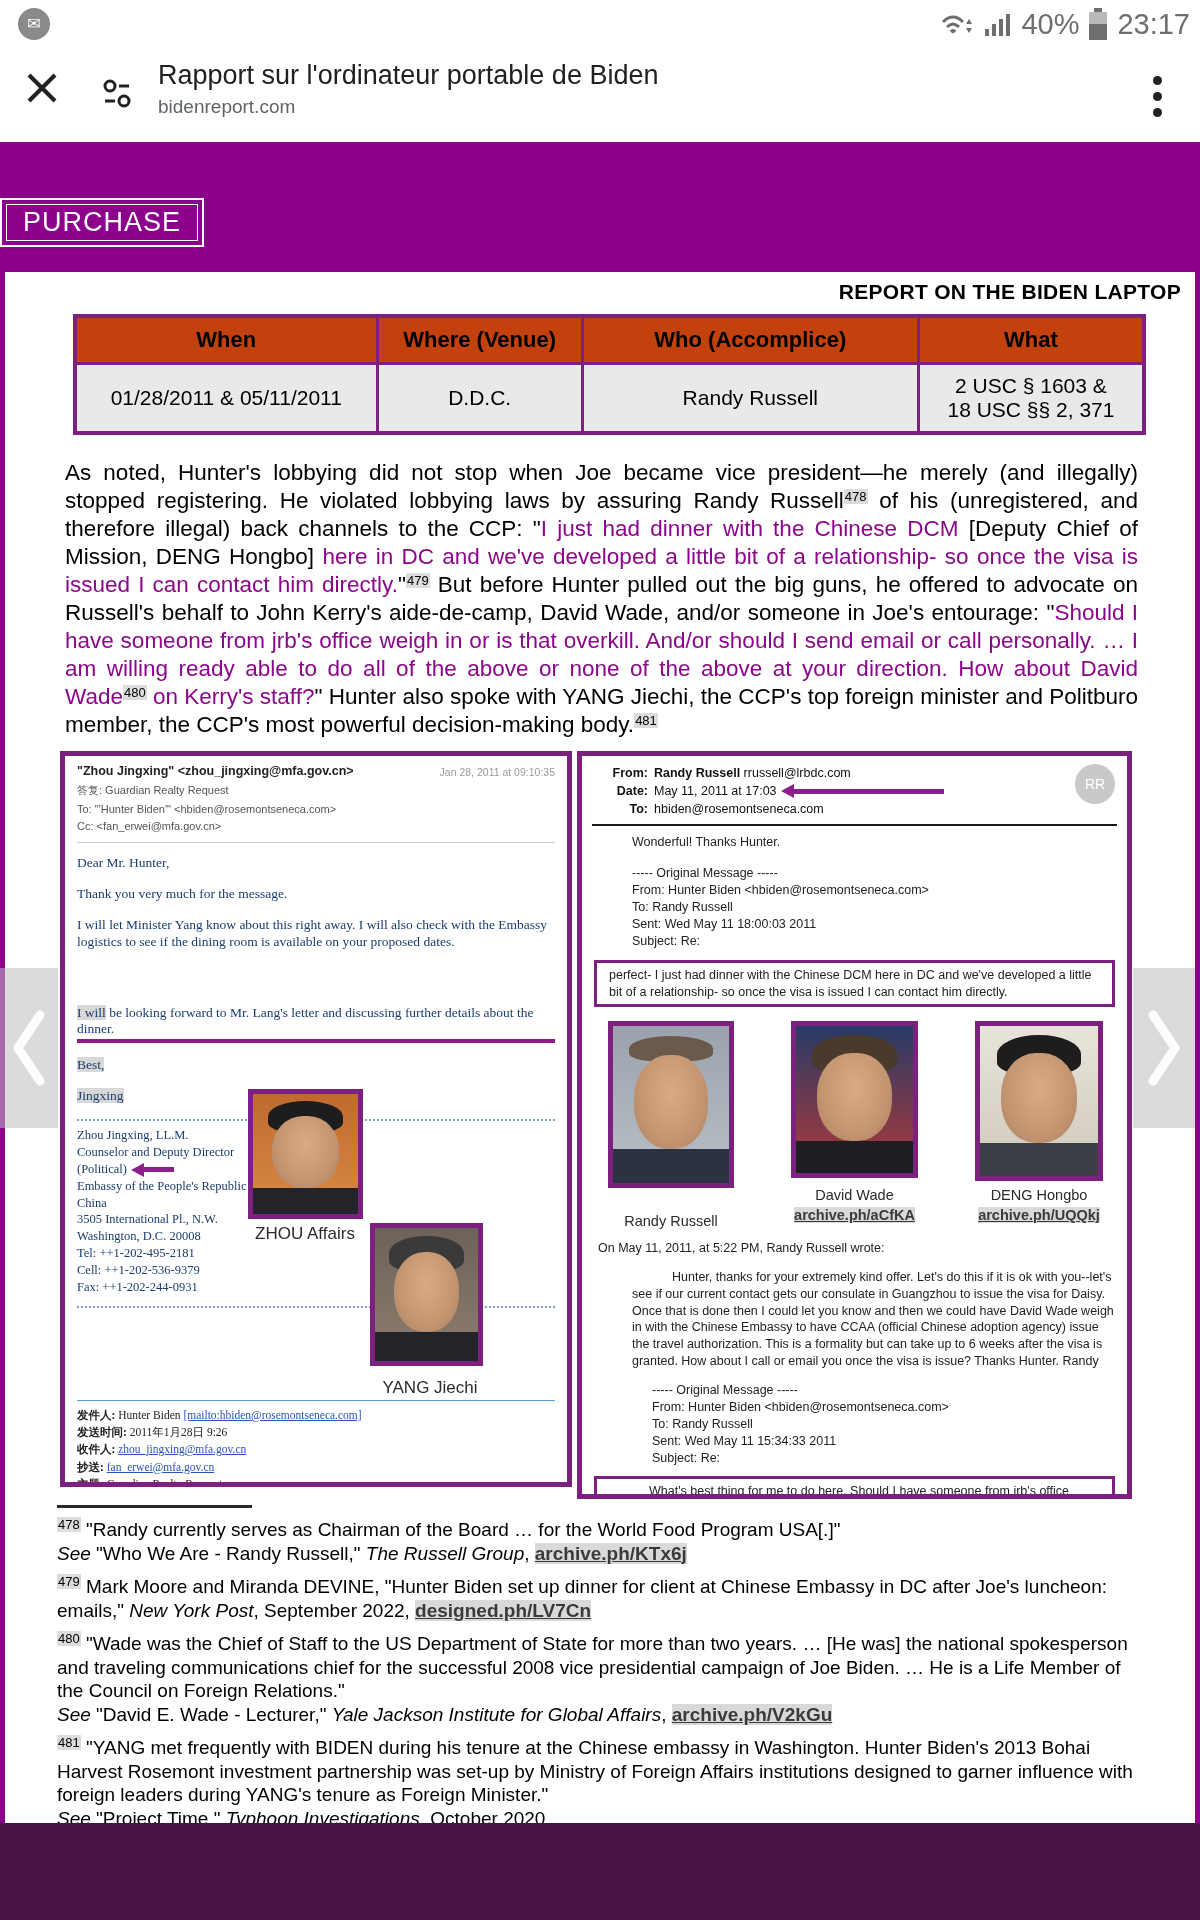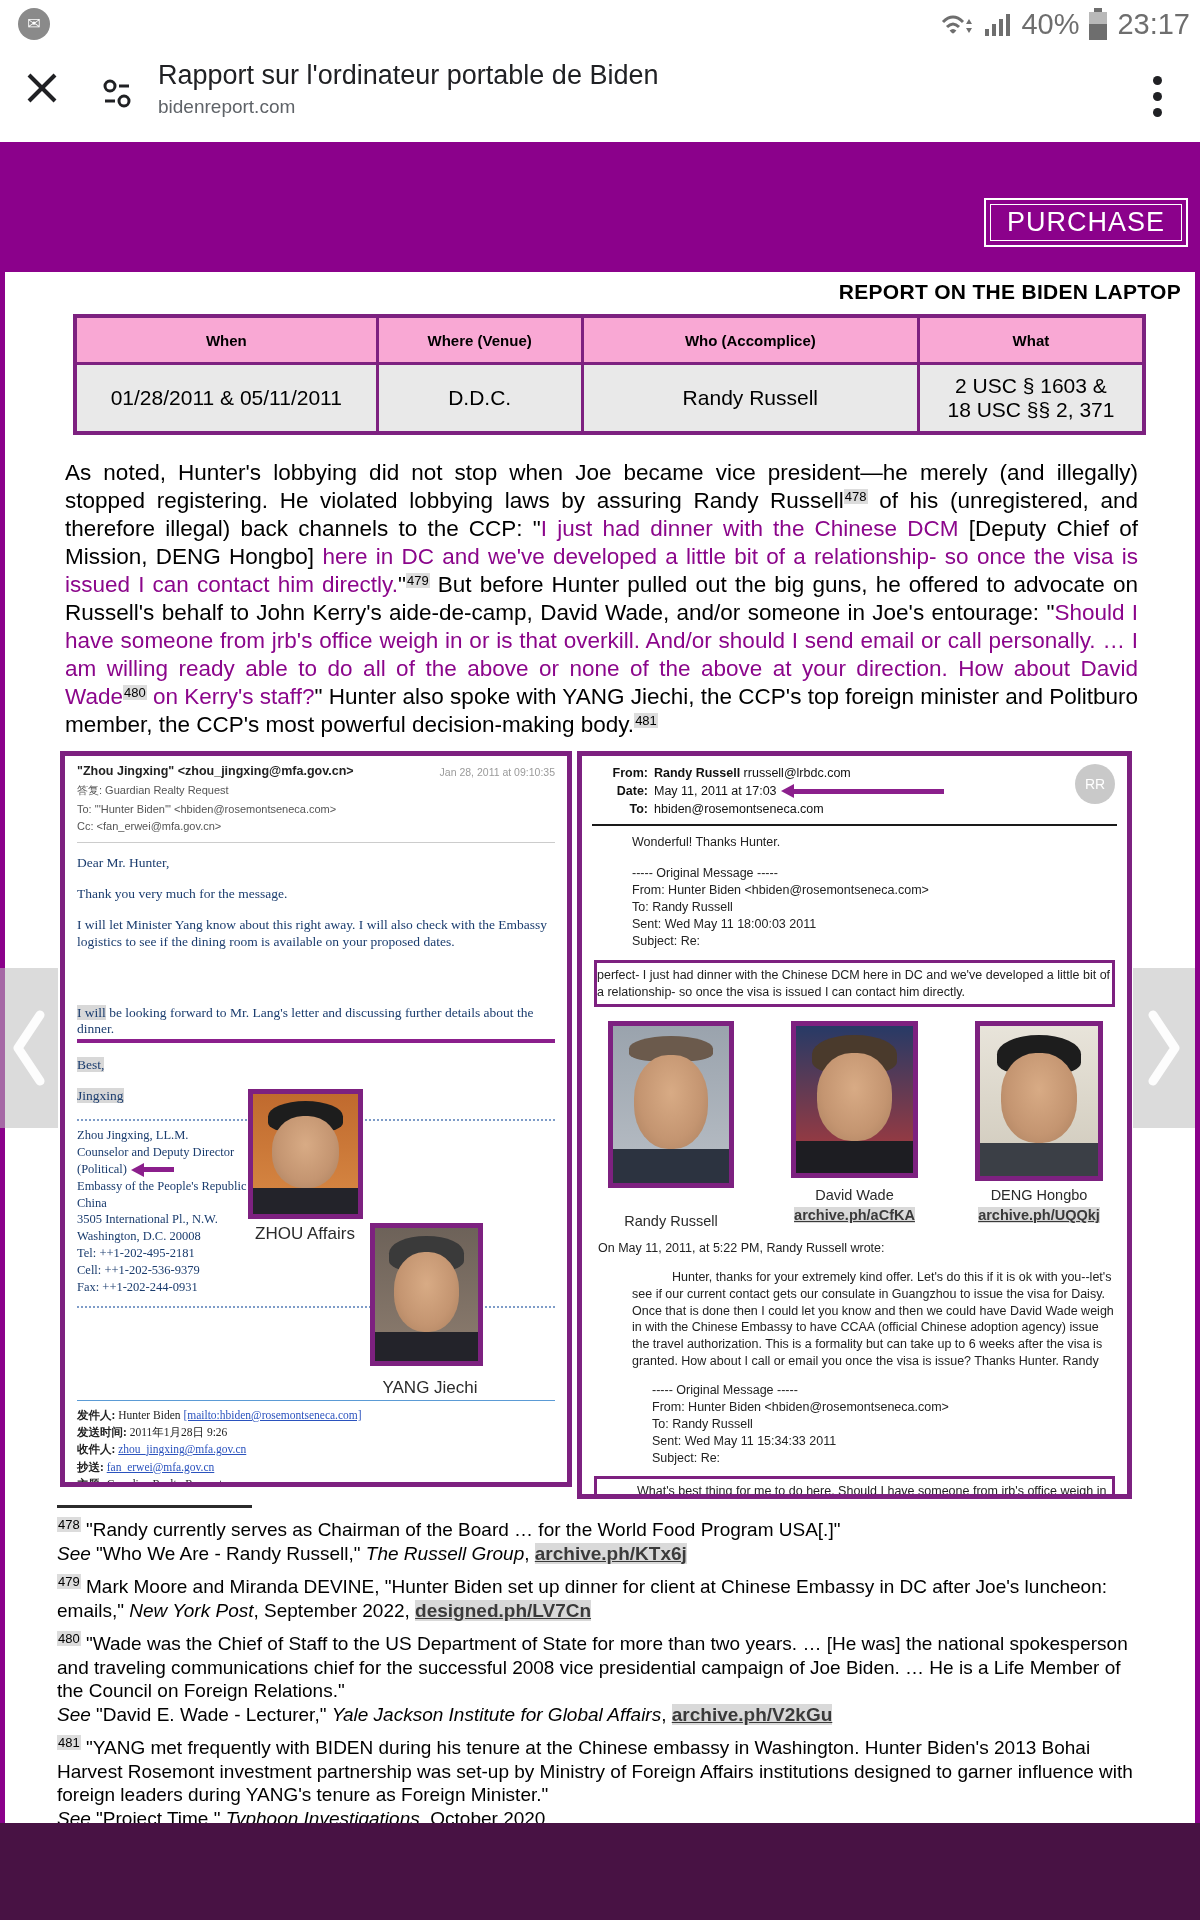--- a/index.html
+++ b/index.html
@@ -18,32 +18,32 @@
   .close-btn{left:24px;top:22px;}
   .tune-btn{left:98px;top:26px;}
   .kebab-btn{right:28px;top:18px;width:30px;height:60px;display:flex;flex-direction:column;
              align-items:center;justify-content:center;gap:7px;}
   .kebab-btn i{width:9px;height:9px;border-radius:50%;background:#202124;display:block;}
   .bb-title{position:absolute;left:158px;top:12px;font-size:27px;color:#202124;white-space:nowrap;}
   .bb-url{position:absolute;left:158px;top:48px;font-size:19px;color:#5f6368;}
   
   .purple-bg{position:absolute;top:142px;left:0;right:0;bottom:0;background:#8B018B;}
   .banner{position:absolute;top:142px;left:0;right:12px;height:160px;background:#8B018B;
-          display:flex;align-items:center;justify-content:flex-end;}
+          display:flex;align-items:center;justify-content:flex-start;}
   .purchase{border:2px solid #fff;padding:4px;display:inline-block;cursor:pointer;background:transparent;}
   .purchase-inner{border:1px solid #fff;padding:2px 16px;font-size:27px;color:#fff;letter-spacing:1px;}
   
   .page{position:absolute;top:272px;left:5px;width:1190px;height:1551px;background:#fff;
         padding:8px 52px 0 52px;box-sizing:border-box;color:#000;}
   .report-label{text-align:right;font-size:21px;font-weight:700;letter-spacing:.3px;margin-right:-38px;}
   
   table.crime{border-collapse:collapse;margin:10px 0 0 16px;width:1073px;table-layout:fixed;}
   table.crime,table.crime th,table.crime td{border:3px solid #7D2180;}
   table.crime{border-width:4px;}
-  table.crime th{background:#f9a8d4;font-size:15px;font-weight:700;height:42px;}
+  table.crime th{background:#c2410c;font-size:22px;font-weight:700;height:42px;}
   table.crime td{background:#e9e9e9;font-size:21px;text-align:center;height:64px;}
   .c1{width:28.3%}.c2{width:19.1%}.c3{width:31.6%}.c4{width:21%}
   
   .para{width:1073px;margin:24px 0 0 8px;font-size:22.5px;line-height:28px;text-align:justify;}
   .seg-purple{color:#8B068B;}
   .seg-sup{font-size:13px;vertical-align:7px;background:#dcdcdc;padding:0 1px;line-height:0;}
   .seg-b{font-weight:700;}
   .seg-hl{background:#d8d8d8;}
   .seg-italic{font-style:italic;}
   .seg-link{background:#d9d9d9;text-decoration:underline;color:#3a3a3a;cursor:pointer;font-weight:bold;}
@@ -78,21 +78,21 @@
   .arrow-annot .bar{height:5px;background:#8B1F8C;}
   
   .re-header{position:relative;font-size:12.5px;color:#111;line-height:1.45;padding-top:2px;}
   .re-row{display:flex;}
   .re-label{width:56px;text-align:right;font-weight:700;flex:none;margin-right:6px;}
   .re-avatar{position:absolute;right:2px;top:2px;width:40px;height:40px;border-radius:50%;
              background:#c9c9c9;color:#fff;font-size:14px;display:flex;align-items:center;justify-content:center;}
   .re-div{border-top:2px solid #1a1a1a;margin:6px 0 8px 0;}
   .re-body{font-size:12.5px;color:#222;line-height:1.35;}
   .re-body .blk{margin:0 0 0 40px;}
-  .re-quote{border:3px solid #7D2180;padding:4px 0;margin:10px 2px;font-size:12.5px;line-height:1.35;}
+  .re-quote{border:3px solid #7D2180;padding:4px 12px;margin:10px 2px;font-size:12.5px;line-height:1.35;}
   .re-photos{display:flex;padding:4px 14px 0 16px;justify-content:space-between;}
   .re-fig{text-align:center;font-size:14.5px;color:#2b2b2b;}
   .re-fig .photo{position:relative;display:block;margin:0 auto;}
   .indent1{text-indent:40px;}
   
   .fn-sep{width:195px;border-top:3px solid #2b2b2b;margin:6px 0 10px 0;}
   .footnotes{font-size:19px;line-height:23.5px;}
   .footnotes .fn{margin-bottom:10px;}
   .page-footer{display:flex;justify-content:space-between;font-size:21px;font-weight:700;margin-top:18px;}
   

